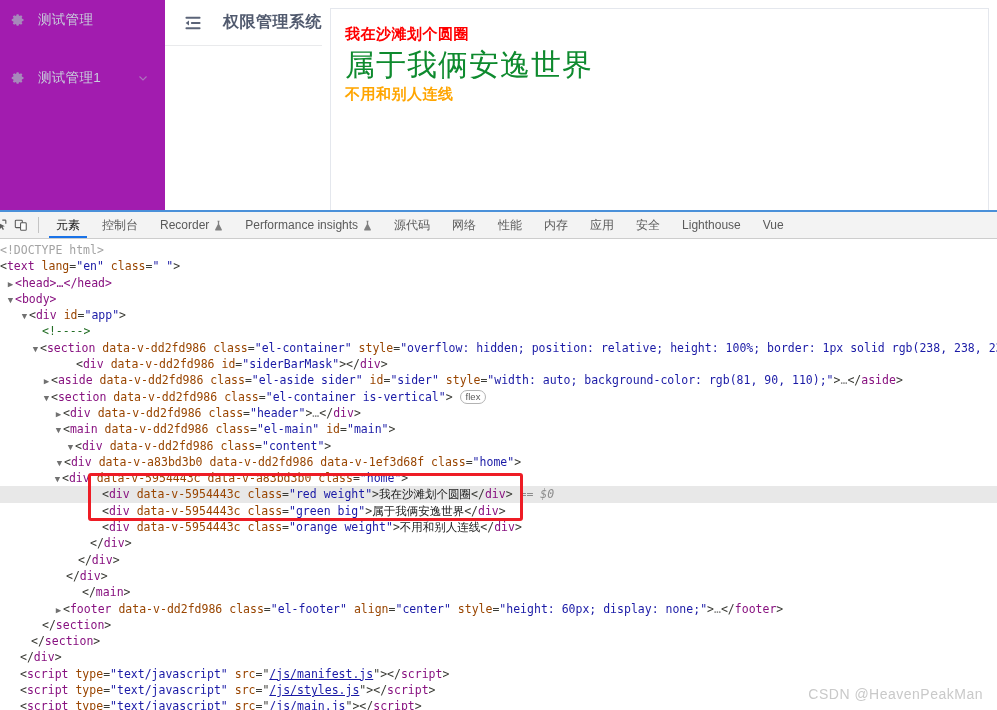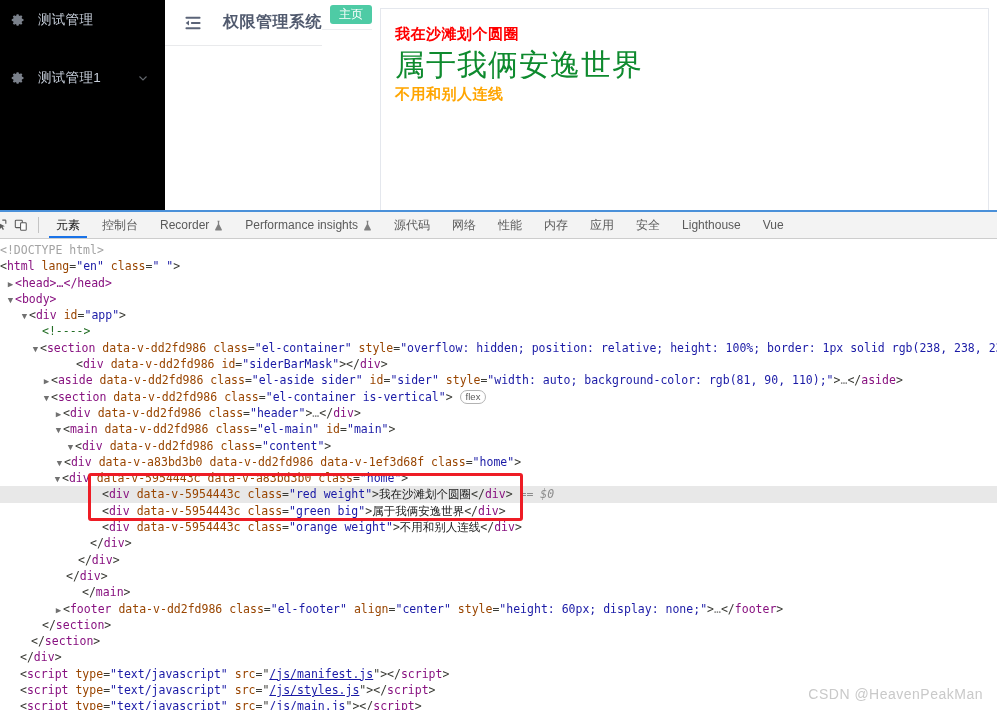--- a/index.html
+++ b/index.html
@@ -28,21 +28,21 @@
     width: 997px;
     height: 210px;
     background: #ffffff;
     overflow: hidden;
   }
   .page-sider {
     position: absolute;
     left: 0; top: 0;
     width: 165px;
     height: 210px;
-    background: #000000;
+    background: #a21caf;
   }
   .menu-item {
     display: flex;
     align-items: center;
     height: 40px;
     padding-left: 10px;
     color: #bfcbd9;
     font-size: 13px;
     box-sizing: border-box;
     cursor: pointer;
@@ -316,23 +316,20 @@
       <div class="page-header">
         <svg class="fold-icon" viewBox="0 0 24 24">
           <rect x="3" y="4.4" width="18" height="2.6" rx="1" fill="#5b6478"></rect>
           <rect x="9.5" y="10.7" width="11.5" height="2.6" rx="1" fill="#5b6478"></rect>
           <rect x="3" y="17" width="18" height="2.6" rx="1" fill="#5b6478"></rect>
           <path d="M7.2 9.1L3.2 12l4 2.9z" fill="#5b6478"></path>
         </svg>
         <span class="app-title">权限管理系统</span>
       </div>
 
-      <div class="tabs-bar">
-        <span class="tag-pill">主页</span>
-      </div>
 
       <div class="content-card">
         <div class="line-red">我在沙滩划个圆圈</div>
         <div class="line-green">属于我俩安逸世界</div>
         <div class="line-orange">不用和别人连线</div>
       </div>
     </div>
   </div>
 
   <div class="devtools">
@@ -393,21 +390,21 @@
         </div>
       <div class="dt-tab">
           <span>Vue</span>
         </div>
     </div>
 
     <div class="dom-tree">
 
       <div class="dl" style="padding-left:0px"><span class="doctype">&lt;!DOCTYPE html&gt;</span></div>
 
-      <div class="dl" style="padding-left:0px"><span class="punc">&lt;</span><span class="tag">html</span> <span class="attr">lang</span><span class="punc">=</span><span class="val">"en"</span> <span class="attr">class</span><span class="punc">=</span><span class="val">" "</span><span class="punc">&gt;</span></div>
+      <div class="dl" style="padding-left:0px"><span class="punc">&lt;</span><span class="tag">text</span> <span class="attr">lang</span><span class="punc">=</span><span class="val">"en"</span> <span class="attr">class</span><span class="punc">=</span><span class="val">" "</span><span class="punc">&gt;</span></div>
 
       <div class="dl" style="padding-left:6px"><span class="tw">▶</span><span class="tag">&lt;head&gt;…&lt;/head&gt;</span></div>
 
       <div class="dl" style="padding-left:6px"><span class="tw">▼</span><span class="tag">&lt;body&gt;</span></div>
 
       <div class="dl" style="padding-left:20px"><span class="tw">▼</span><span class="punc">&lt;</span><span class="tag">div</span> <span class="attr">id</span><span class="punc">=</span><span class="val">"app"</span><span class="punc">&gt;</span></div>
 
       <div class="dl" style="padding-left:42px"><span class="cmt">&lt;!----&gt;</span></div>
 
       <div class="dl" style="padding-left:31px"><span class="tw">▼</span><span class="punc">&lt;</span><span class="tag">section</span> <span class="attr">data-v-dd2fd986</span> <span class="attr">class</span><span class="punc">=</span><span class="val">"el-container"</span> <span class="attr">style</span><span class="punc">=</span><span class="val">"overflow: hidden; position: relative; height: 100%; border: 1px solid rgb(238, 238, 238);"</span> </div>

